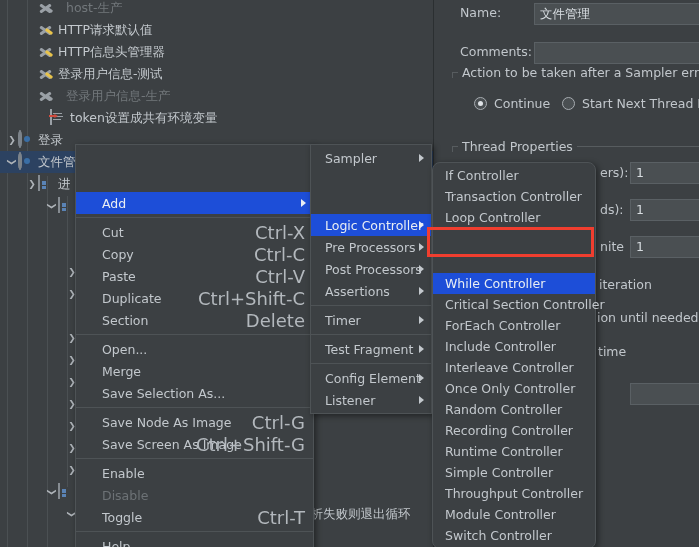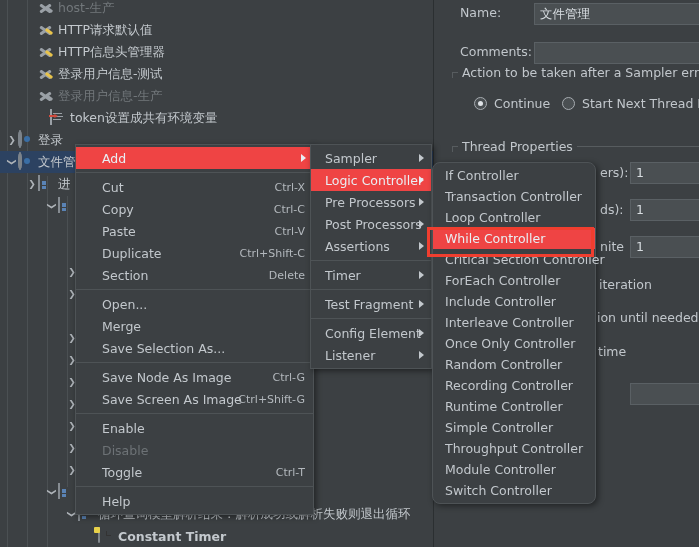--- a/index.html
+++ b/index.html
@@ -25,21 +25,21 @@
   }
   .tree-row.selected { background: #2c4261; }
   .tree-row .twisty {
     width: 12px; height: 22px; flex: 0 0 12px;
     display: flex; align-items: center; justify-content: center;
     color: #aeb3b8; font-size: 9px; line-height: 1;
   }
   .tree-row .tlabel {
     font-size: 12.5px; color: #c3c8cd; padding-left: 4px;
   }
-  .tree-row .tlabel.dim { color: #72777b; }
+  .tree-row .tlabel.dim { color: #72777b; margin-left: 8px; }
   .icon-box { width: 16px; height: 16px; flex: 0 0 16px; position: relative; }
 
   
   .guide {
     position: absolute; width: 1px; background: #4b5053; top: 0; bottom: 0;
   }
 
   
   .ic-wrench { position:relative; width:16px; height:16px; }
   .ic-wrench .bar1 {
@@ -148,24 +148,24 @@
     position:absolute; background:#3c4043;
     border:1px solid #4e5356;
     box-shadow: 2px 2px 6px rgba(0,0,0,0.45);
     padding:2px 0;
   }
   .mi {
     position:relative; height:22px; display:flex; align-items:center;
     padding:0 8px 0 26px; white-space:nowrap;
     color:#c3c8cd; font-size:12.5px;
   }
-  .mi.sel { background:#ef4444; color:#e9eef3; }
+  .mi.sel { background:#1d4ed8; color:#e9eef3;margin-top:45px; }
   .mi.disabled { color:#6d7276; }
   .mi .accel {
-    position:absolute; right:8px; color:#b3b8bd; font-size:11px;
+    position:absolute; right:8px; color:#b3b8bd; font-size:18px;
   }
   .mi .arrow {
     position:absolute; right:7px; width:0; height:0;
     border-left:5px solid #c3c8cd;
     border-top:4px solid transparent; border-bottom:4px solid transparent;
   }
   .mi.sel .arrow { border-left-color:#e9eef3; }
   .msep { height:1px; background:#4e5356; margin:3px 0; }
 
   #menu-1 { left:75px; top:144px; width:239px; }

